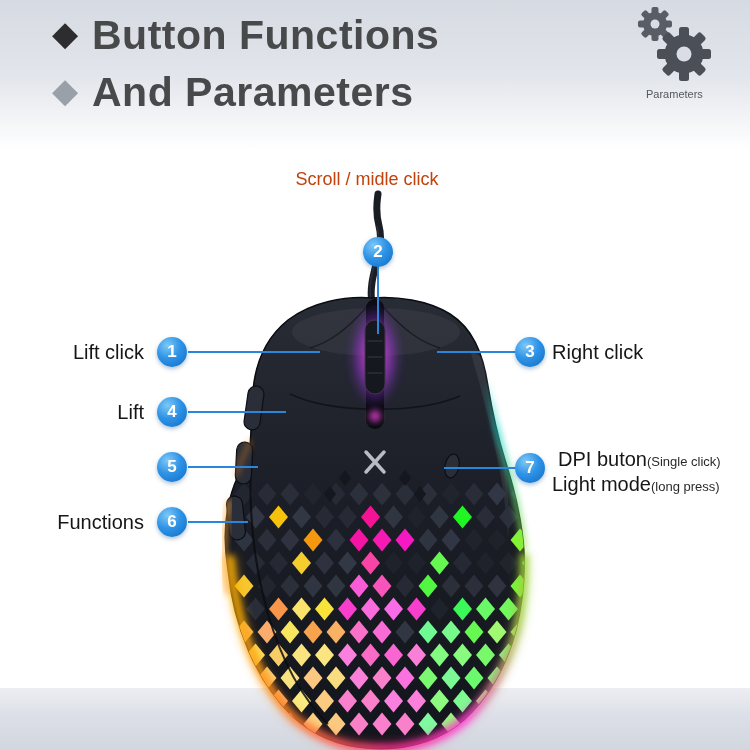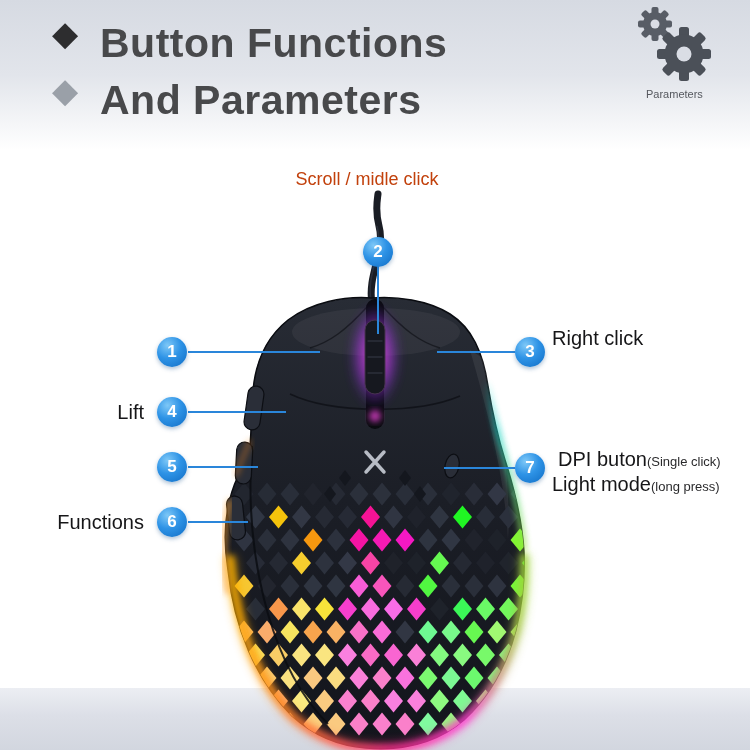--- a/index.html
+++ b/index.html
@@ -2,21 +2,21 @@
 <html><head>
 <meta charset="utf-8">
 <style>
   html,body{margin:0;padding:0;background:#fff;}
   .stage{position:relative;width:750px;height:750px;overflow:hidden;background:#ffffff;
          font-family:"Liberation Sans","DejaVu Sans",sans-serif;}
   .band-top{position:absolute;left:0;top:0;width:750px;height:150px;
             background:linear-gradient(180deg,#d6dae2 0%,#e2e5eb 50%,#ffffff 100%);}
   .band-bottom{position:absolute;left:0;top:688px;width:750px;height:62px;
             background:linear-gradient(180deg,#eceef3 0%,#dcdfe7 45%,#d2d6df 100%);}
-  .title{position:absolute;margin:8px;font-weight:bold;font-size:41px;letter-spacing:.5px;color:#48494b;}
+  .title{position:absolute;margin:0;font-weight:bold;font-size:41px;letter-spacing:.5px;color:#48494b;}
   .t1{left:92px;top:12px;} .t2{left:92px;top:69px;}
   .diamond{position:absolute;font-size:34px;line-height:34px;}
   .d1{left:52px;top:16px;color:#2d2d2f;} .d2{left:52px;top:73px;color:#9aa0a8;}
   .gear-caption{position:absolute;left:646px;top:88px;width:110px;text-align:left;
                 font-size:11px;color:#55585e;}
   .scroll-label{position:absolute;left:0;top:169px;width:734px;text-align:center;
                 font-size:18px;color:#c2410c;}
   .cline{position:absolute;height:2px;background:#2a86da;}
   .vline{width:2px !important;}
   .num{position:absolute;width:30px;height:30px;border-radius:50%;color:#fff;
@@ -305,19 +305,20 @@
   <div class="cline" style="left:444px;top:467px;width:71px"></div>
 
   <div class="num" style="left:363px;top:237px">2</div>
   <div class="num" style="left:157px;top:337px">1</div>
   <div class="num" style="left:157px;top:397px">4</div>
   <div class="num" style="left:157px;top:452px">5</div>
   <div class="num" style="left:157px;top:507px">6</div>
   <div class="num" style="left:515px;top:337px">3</div>
   <div class="num" style="left:515px;top:453px">7</div>
 
+  <div class="lbl lbl-left" style="top:341px">Lift click</div>
   <div class="lbl lbl-left" style="top:401px">Lift</div>
   <div class="lbl lbl-left" style="top:511px">Functions</div>
-  <div class="lbl" style="left:552px;top:327px">Right click</div>
+  <div class="lbl" style="left:552px;top:341px">Right click</div>
   <div class="lbl" style="left:558px;top:448px"><span>DPI buton</span><span class="small">(Single click)</span></div>
   <div class="lbl" style="left:552px;top:473px"><span>Light mode</span><span class="small">(long press)</span></div>
 
 </div>
 
 </body></html>

